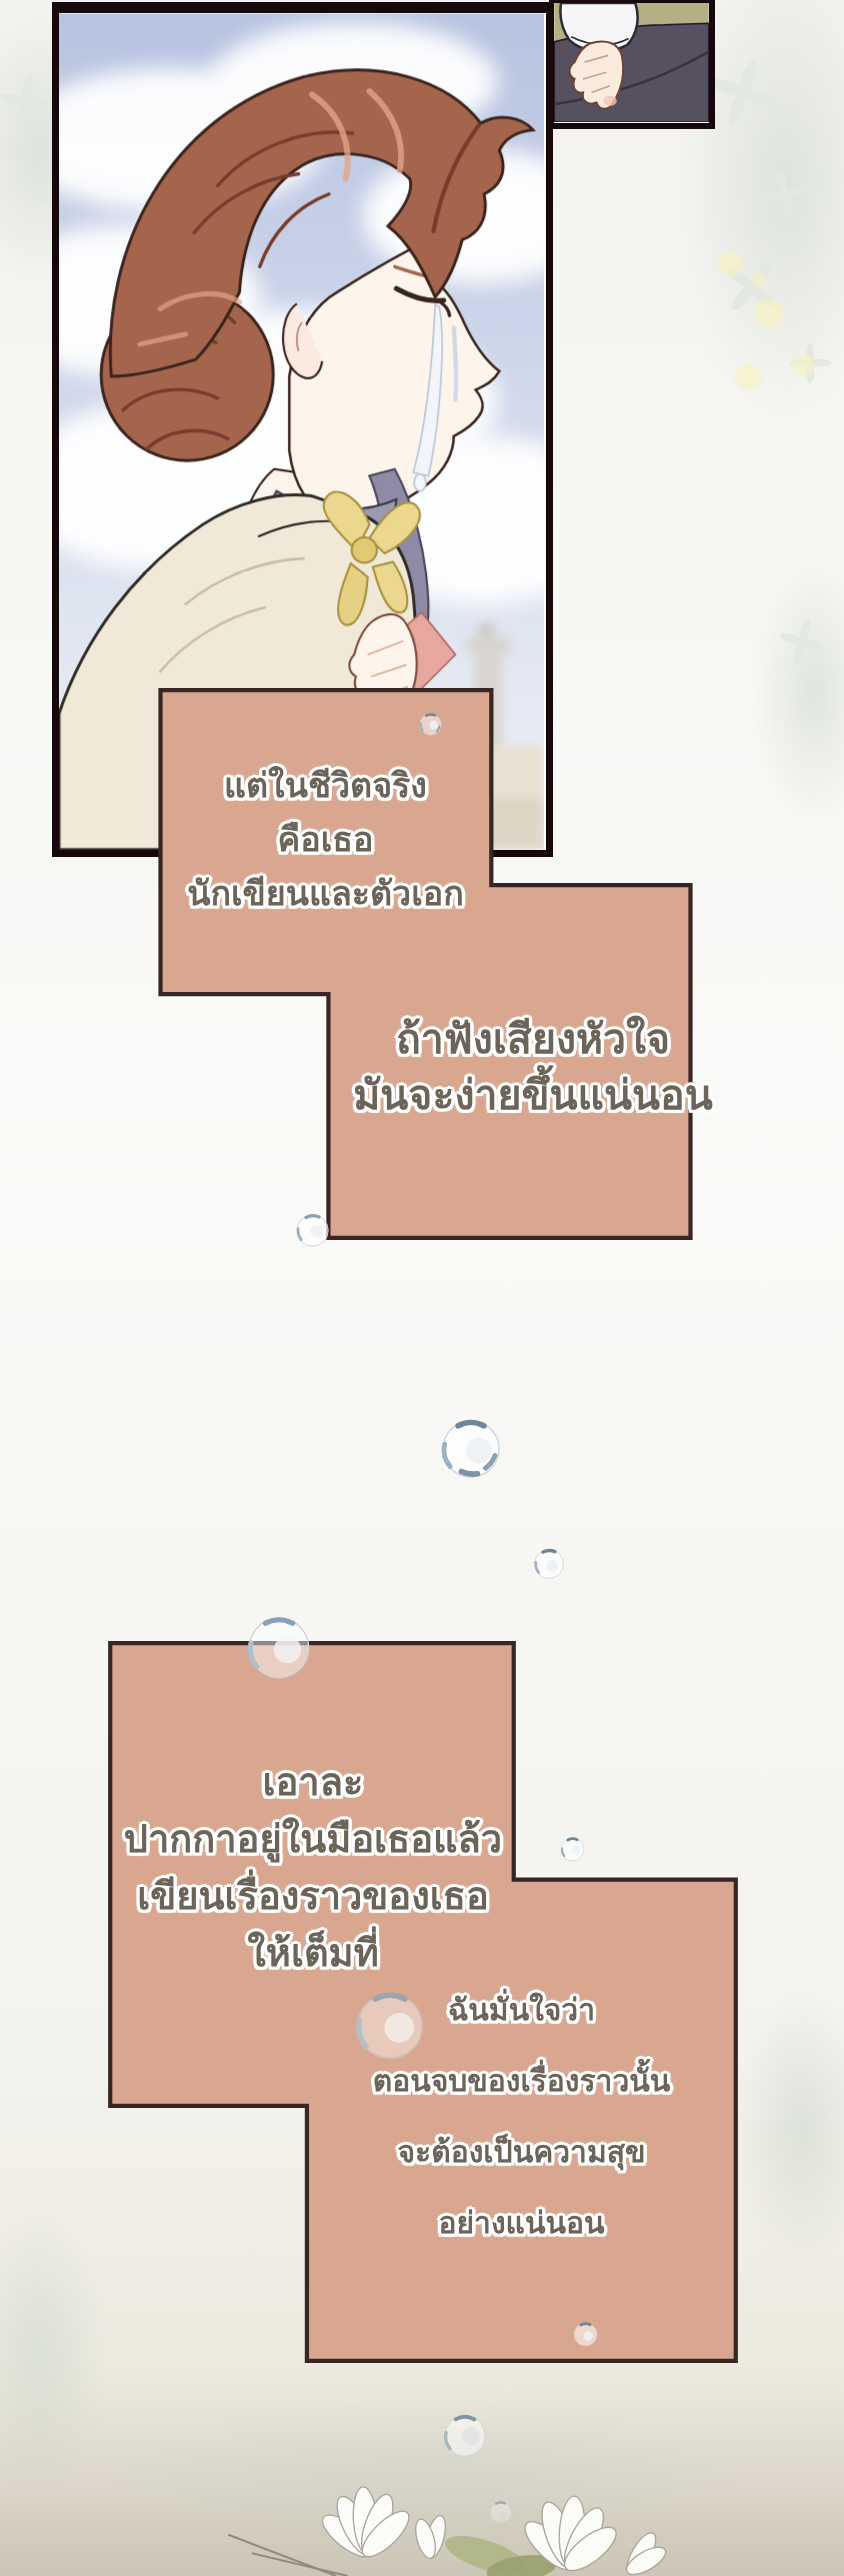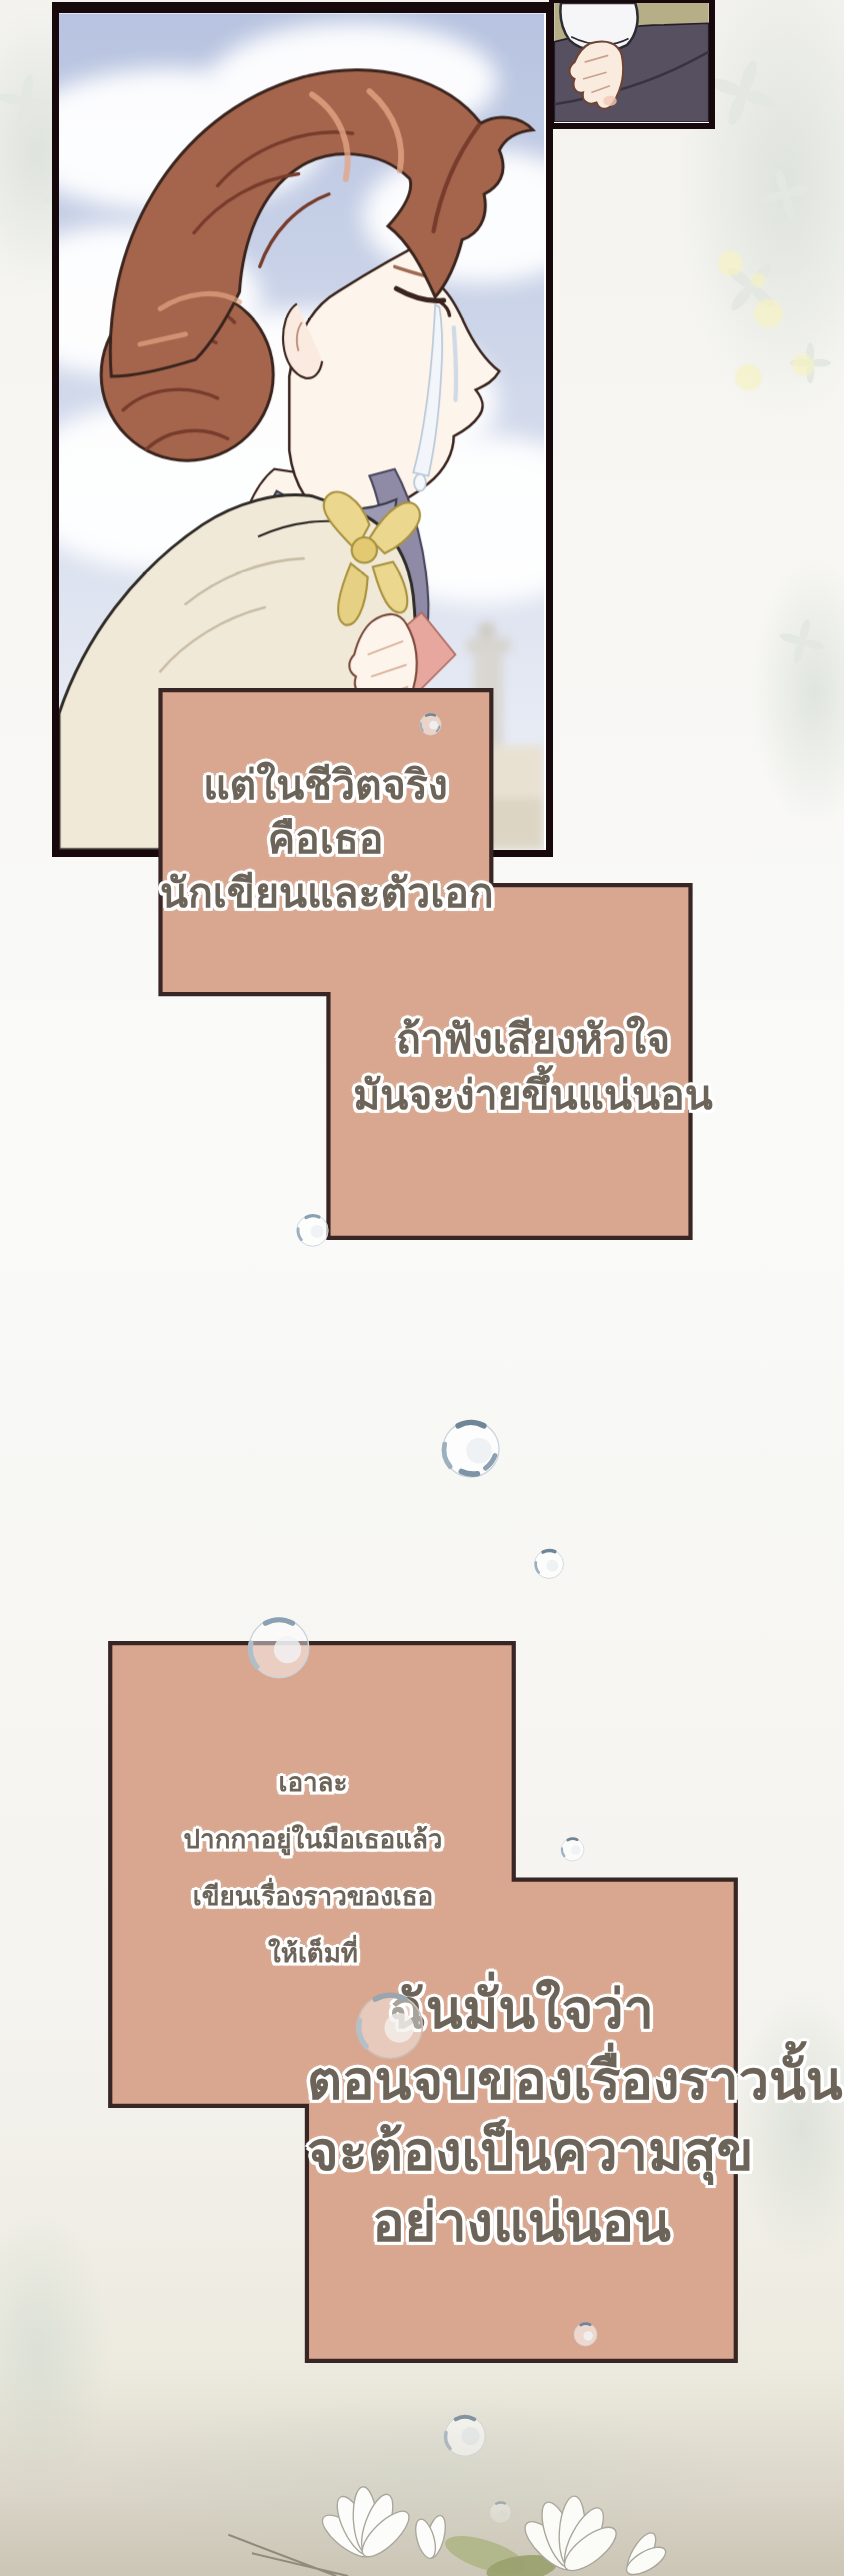--- a/index.html
+++ b/index.html
@@ -11,24 +11,24 @@
         background:radial-gradient(closest-side,rgba(204,214,204,.55),rgba(204,214,204,0));}
   .bokeh{position:absolute;border-radius:50%;background:var(--bokeh);filter:blur(1.7px);opacity:.85;}
   .panel{position:absolute;box-sizing:border-box;background:#fff;}
   .panel-main{left:52px;top:1.7px;width:501px;height:855px;border:7.6px solid #17090b;border-top-width:11px;}
   .panel-hand{left:549px;top:0;width:166px;height:129px;border:6.8px solid #17090b;border-top-width:3.4px;border-left-width:5px;}
   .speech-svg{position:absolute;overflow:visible;}
   .speech-text{position:absolute;text-align:center;color:var(--speech_text);font-weight:bold;
         text-shadow:-3.4px 0 0 #fff,3.4px 0 0 #fff,0 -3.4px 0 #fff,0 3.4px 0 #fff,
                     -2.5px -2.5px 0 #fff,2.5px -2.5px 0 #fff,-2.5px 2.5px 0 #fff,2.5px 2.5px 0 #fff,0 0 5px #fff;}
   .speech-text .ln{white-space:nowrap;}
-  .b1a{left:160px;top:758px;width:331px;font-size:41px;line-height:54px;}
+  .b1a{left:160px;top:758px;width:331px;font-size:34px;line-height:54px;}
   .b1b{left:328px;top:1011px;width:362px;font-size:41px;line-height:56px;padding-left:24px;}
-  .b2a{left:111px;top:1754px;width:404px;font-size:26px;line-height:57px;}
-  .b2b{left:307px;top:1974px;width:429px;font-size:54px;line-height:71px;}
+  .b2a{left:111px;top:1754px;width:404px;font-size:38px;line-height:57px;}
+  .b2b{left:307px;top:1974px;width:429px;font-size:30px;line-height:71px;}
   .droplet{position:absolute;}
   .bottom-fade{position:absolute;left:0;top:2364px;width:844px;height:212px;pointer-events:none;
         background:linear-gradient(180deg,rgba(214,209,196,0) 0%,rgba(210,204,190,.45) 60%,#ccc6b6 100%);}
 </style>
 </head>
 <body>
 
 <div class="page">
 
   <div class="watermark" style="left:675px;top:-51px;width:220px;height:473px;"></div>

